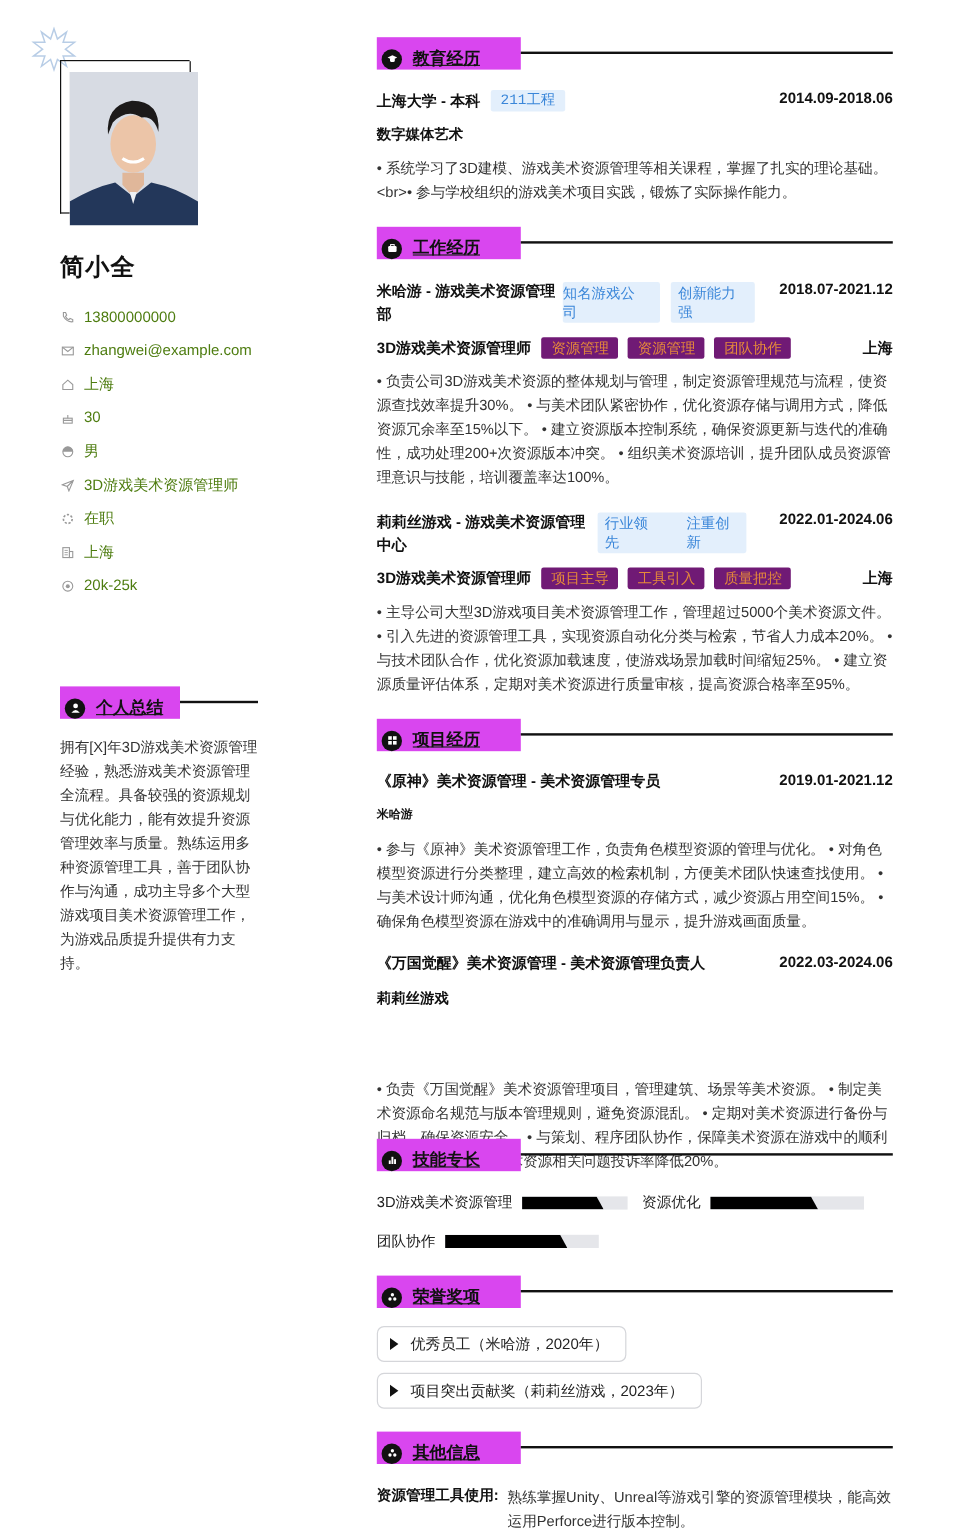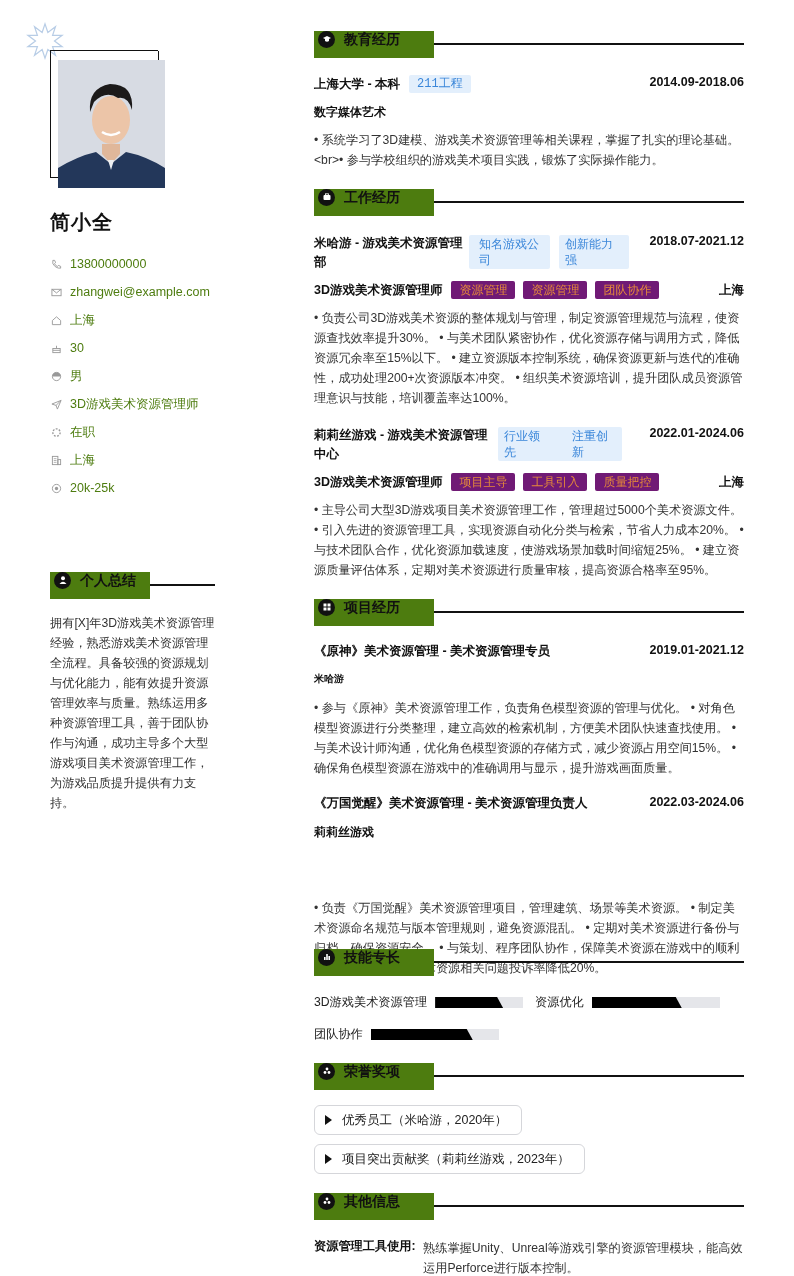--- a/index.html
+++ b/index.html
@@ -15,21 +15,21 @@
   .photo-frame::before { content: ""; position: absolute; left: -1px; bottom: 0; width: 10px; height: 1.5px; background: #111; }
   .photo { position: absolute; left: 58px; top: 60px; width: 107px; height: 128px; background: #d6dae2; overflow: hidden; }
   .name { position: absolute; left: 50px; top: 209px; font-size: 20px; font-weight: bold; color: #111; letter-spacing: 1px; }
 
   .info-list { position: absolute; left: 50px; top: 250px; }
   .info-item { display: flex; align-items: center; height: 28px; font-size: 12.5px; color: #4d7c0f; }
   .info-item .ic { width: 12px; height: 12px; margin-right: 8px; color: #999; display: inline-flex; align-items: center; justify-content: center; }
   .info-item .ic svg { width: 11px; height: 11px; }
 
   .sec-head { position: relative; height: 28px; display: flex; align-items: center; }
-  .sec-tag { display: flex; align-items: flex-start; background: #4d7c0f; height: 27px; padding: 0 14px 0 4px; }
+  .sec-tag { display: flex; align-items: flex-end; background: #d946ef; height: 27px; padding: 0 14px 0 4px; text-decoration: underline; }
   .sec-tag .circ { width: 17px; height: 17px; border-radius: 50%; background: #111; display: inline-flex; align-items: center; justify-content: center; margin-right: 9px; }
   .sec-tag .circ svg { width: 10px; height: 10px; }
   .sec-tag .lbl { font-size: 14px; font-weight: bold; color: #111; }
   .sec-line { flex: 1; height: 1.2px; background: #111; }
 
   .summary-head { position: absolute; left: 50px; top: 571px; width: 165px; }
   .summary-text { position: absolute; left: 50px; top: 613px; width: 165px; font-size: 12.2px; line-height: 20px; color: #333; }
 
   .row-between { display: flex; justify-content: space-between; align-items: flex-start; }
   .bold { font-weight: bold; color: #111; }
@@ -200,21 +200,21 @@
       <span class="lbl">工作经历</span>
     </div>
     <div class="sec-line"></div>
   </div>
 </div>
 
 <div class="abs bold t13" style="left:314px; top:234px; width:150px; line-height:19px;">
   <div>米哈游 - 游戏美术资源管理</div>
   <div>部</div>
 </div>
-<div class="abs tag-blue" style="left:469px; top:235px; width:81px; line-height:16px; padding:1px 10px;">
+<div class="abs tag-blue" style="left:469px; top:235px; width:81px; line-height:16px; padding:1px 0;">
   <div>知名游戏公</div>
     <div>司</div>
 </div>
 <div class="abs tag-blue" style="left:559px; top:235px; width:70px; line-height:16px; padding:1px 6px;">
   <div>创新能力</div>
     <div>强</div>
 </div>
 <div class="abs bold t13" style="right:50px; top:234px;">2018.07-2021.12</div>
 <div class="abs row-between" style="left:314px; top:281px; width:430px; align-items:center;">
   <div style="display:flex; align-items:center;">

